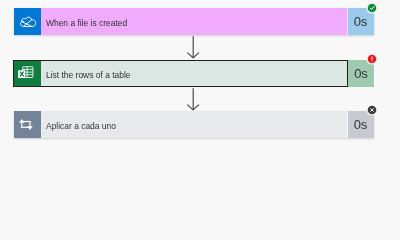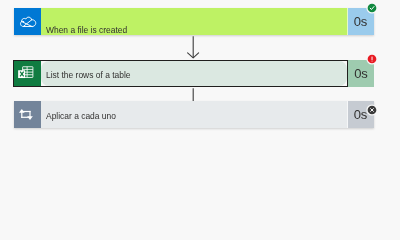--- a/index.html
+++ b/index.html
@@ -8,32 +8,32 @@
   .card{position:absolute;left:13.5px;width:360px;height:27px;display:flex;align-items:stretch;}
   .icon-box{width:27px;flex:0 0 27px;position:relative;}
   .title{flex:1;display:flex;align-items:center;padding-left:5px;font-size:9.8px;color:#323130;overflow:hidden;padding-top:1.5px;}
   .title span{display:inline-block;transform:scaleX(0.862);transform-origin:left center;white-space:nowrap;}
   .dur{width:26px;flex:0 0 26px;display:flex;align-items:center;justify-content:center;font-size:13px;color:#323130;position:relative;}
   .dur::before{content:"";position:absolute;left:-1px;top:0;bottom:0;width:1px;background:rgba(255,255,255,0.62);}
   .icon-box svg{position:absolute;left:0;top:0;}
 
   #row1{top:8px;box-shadow:0 1px 2px rgba(0,0,0,0.16);}
   #row1 .icon-box{background:#0078d4;}
-  #row1 .title{background:#bef264;align-items:flex-end;}
+  #row1 .title{background:#f0abfc;}
   #row1 .dur{background:#9acbec;}
 
   #row2{top:60px;}
   #row2{left:13px;width:361px;height:26.5px;}
   #row2 .boxed{display:flex;flex:0 0 335px;border:1px solid #201f1e;box-sizing:border-box;}
   #row2 .icon-box{background:#107c41;}
-  #row2 .title{background:#dbe8e1;border-radius:8px;}
+  #row2 .title{background:#dbe8e1;}
   #row2 .dur{background:#9ecbaf;flex:1;}
   #row2 .dur::before{display:none;}
 
-  #row3{top:101px;box-shadow:0 1px 2px rgba(0,0,0,0.16);}
+  #row3{top:111px;box-shadow:0 1px 2px rgba(0,0,0,0.16);}
   #row3 .icon-box{background:#73849a;}
   #row3 .title{background:#e7eaec;}
   #row3 .dur{background:#c6cbd2;}
 
   .arrow{position:absolute;left:185px;}
   .badge{position:absolute;width:12px;height:12px;}
 </style>
 </head>
 <body>
 

